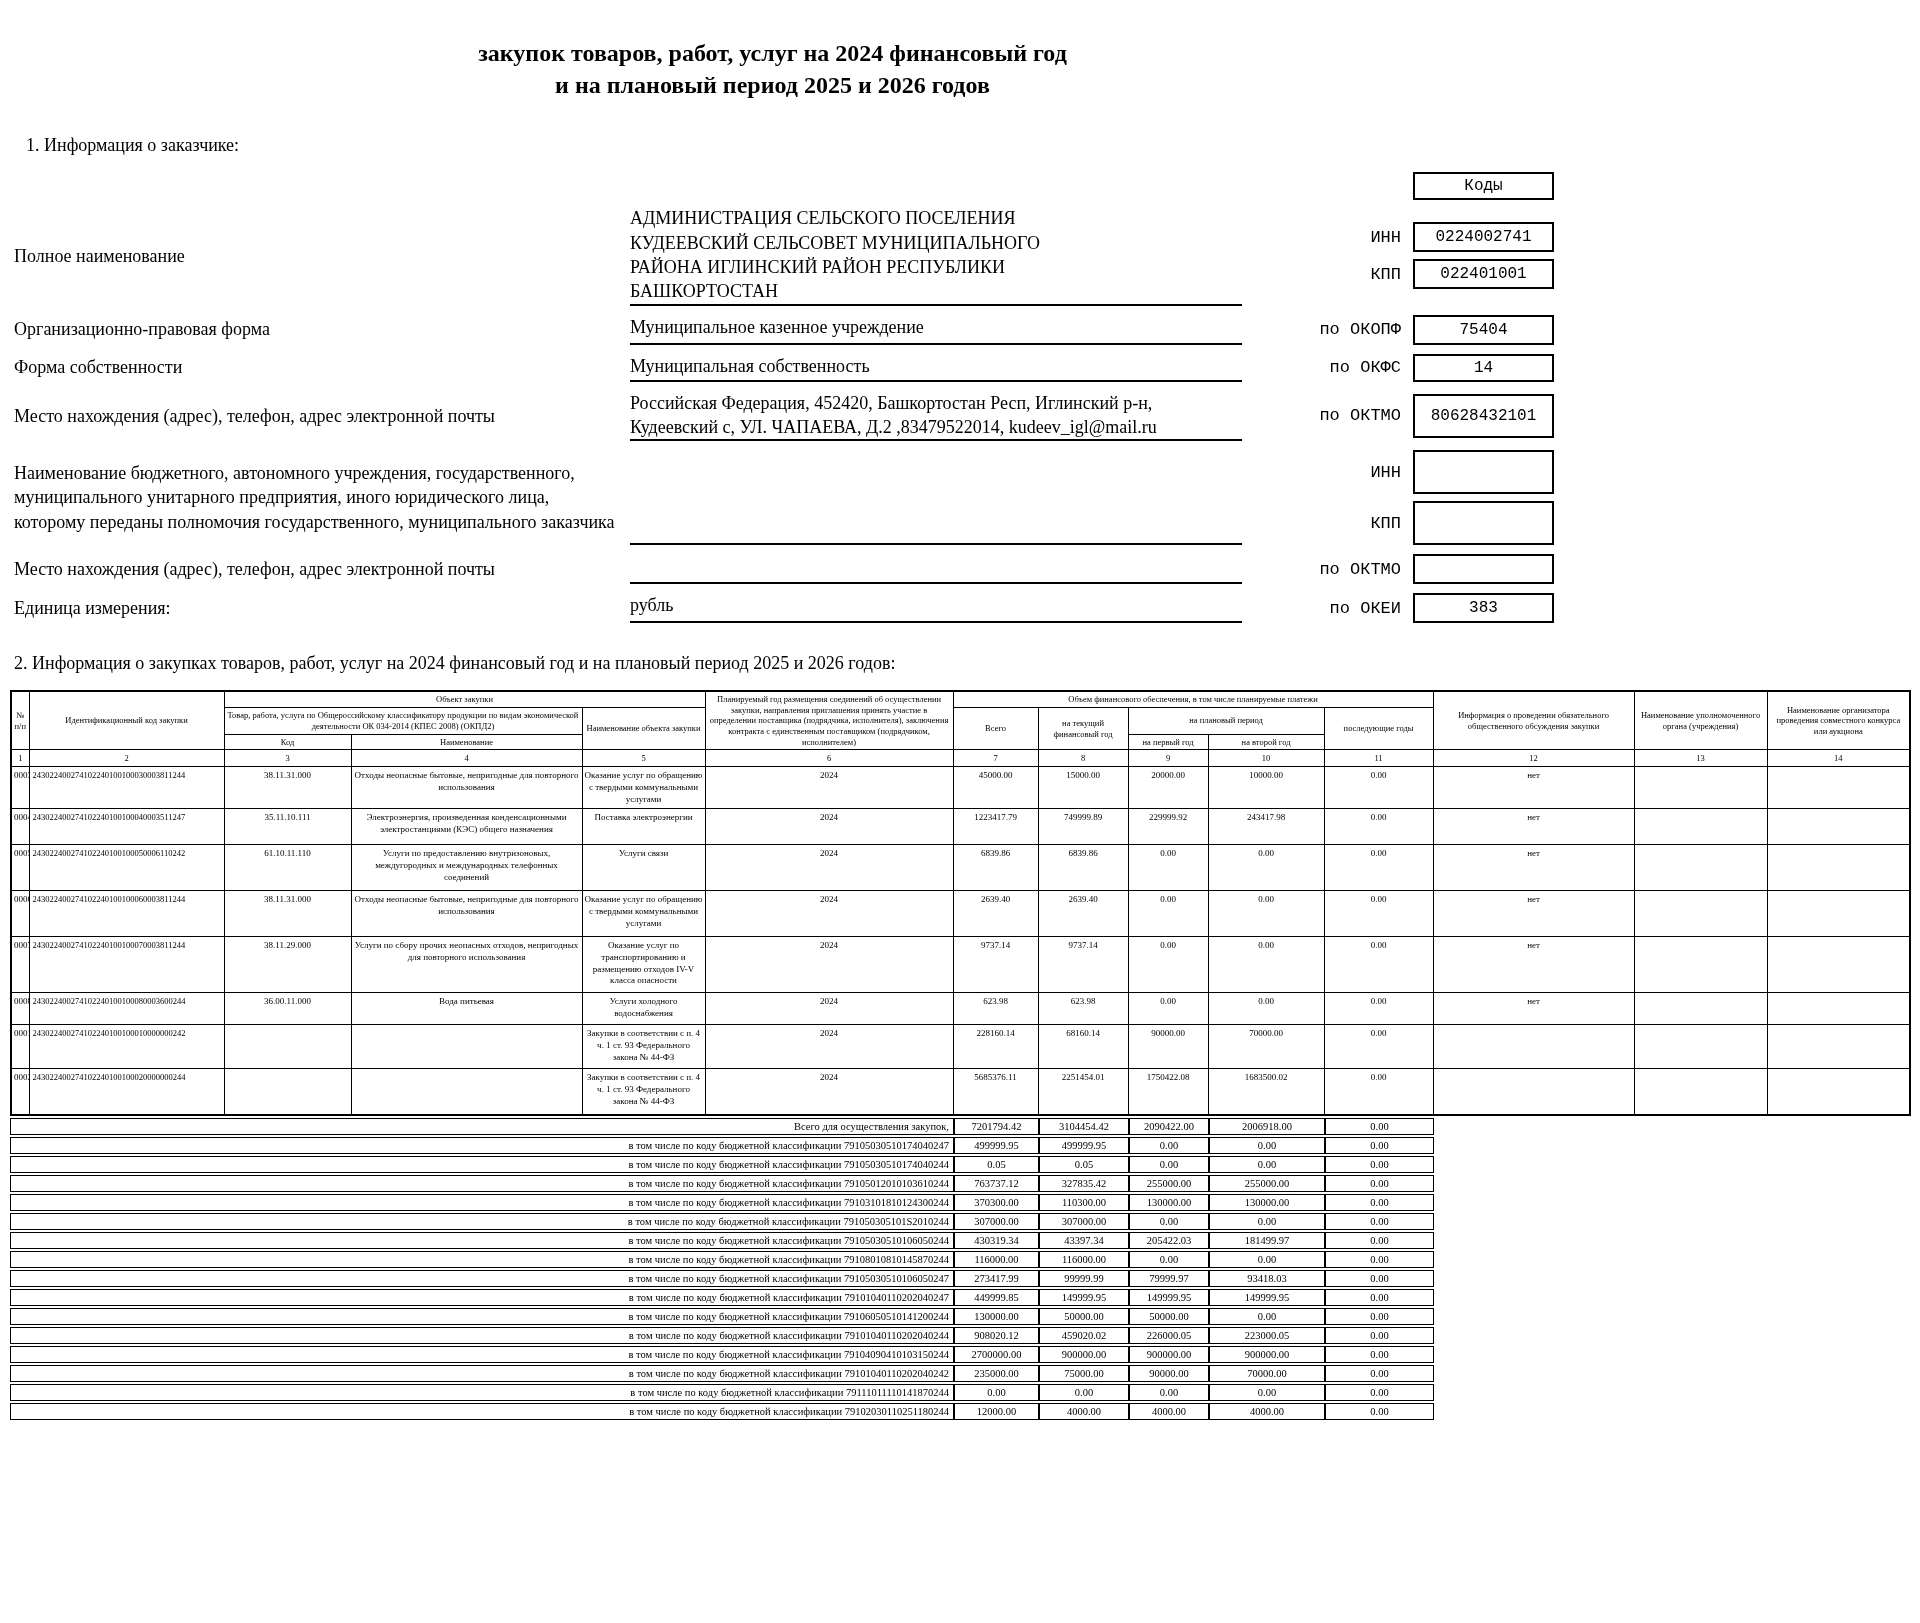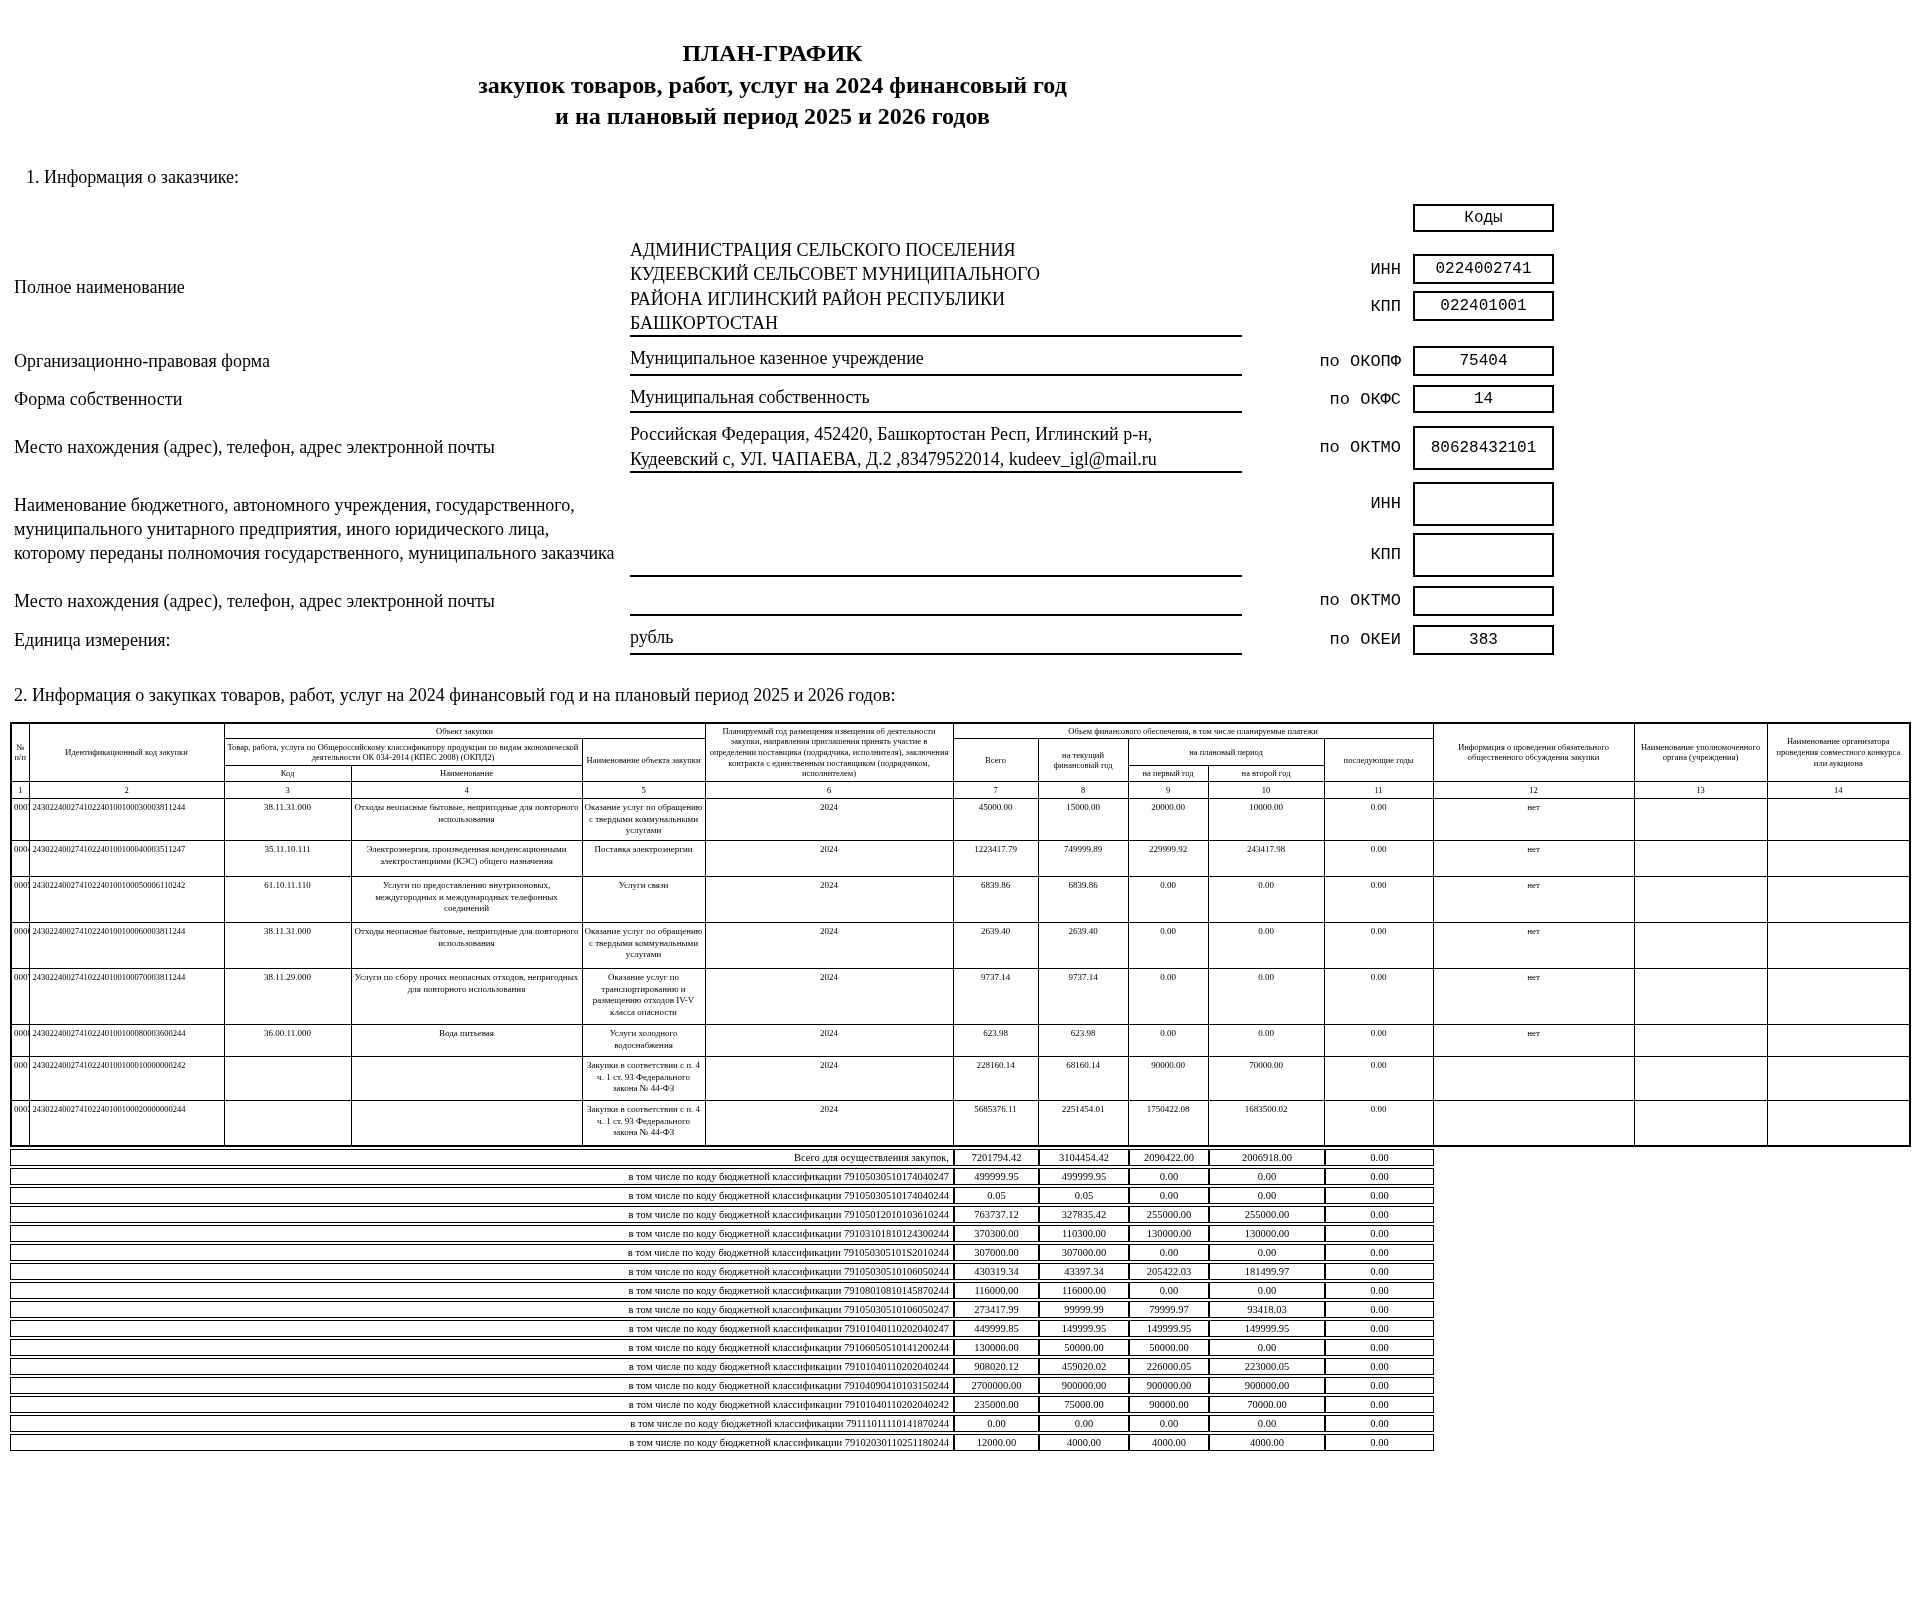--- a/index.html
+++ b/index.html
@@ -43,21 +43,20 @@
   .summary-table td{border:1px solid #000;font-size:10.5px;height:17px;box-sizing:border-box;padding:1px 4px;vertical-align:middle;}
   .sum-label{text-align:right;padding-right:8px;}
   .sum-val{text-align:center;}
 </style>
 </head>
 <body>
 
 <div class="page">
 
   <div class="title">
-    <div>ПЛАН-ГРАФИК</div>
     <div>закупок товаров, работ, услуг на 2024 финансовый год</div>
     <div>и на плановый период 2025 и 2026 годов</div>
   </div>
 
   <div class="s-heading">1. Информация о заказчике:</div>
 
   <div class="info-grid">
 
     <div class="irow" style="margin-bottom:6px;">
       <div class="ilabel"></div>
@@ -174,21 +173,21 @@
         <col style="width:109px">
         <col style="width:201px">
       <col style="width:133px">
         <col style="width:143px">
     </colgroup>
     <thead>
       <tr>
         <th rowspan="3">№ п/п</th>
         <th rowspan="3">Идентификационный код закупки</th>
         <th colspan="3">Объект закупки</th>
-        <th rowspan="3">Планируемый год размещения извещения об деятельности закупки, направления приглашения принять участие в определении поставщика (подрядчика, исполнителя), заключения контракта с единственным поставщиком (подрядчиком, исполнителем)</th>
+        <th rowspan="3">Планируемый год размещения соединений об осуществлении закупки, направления приглашения принять участие в определении поставщика (подрядчика, исполнителя), заключения контракта с единственным поставщиком (подрядчиком, исполнителем)</th>
         <th colspan="5">Объем финансового обеспечения, в том числе планируемые платежи</th>
         <th rowspan="3">Информация о проведении обязательного общественного обсуждения закупки</th>
         <th rowspan="3">Наименование уполномоченного органа (учреждения)</th>
         <th rowspan="3">Наименование организатора проведения совместного конкурса или аукциона</th>
       </tr>
       <tr>
         <th colspan="2">Товар, работа, услуга по Общероссийскому классификатору продукции по видам экономической деятельности ОК 034-2014 (КПЕС 2008) (ОКПД2)</th>
         <th rowspan="2">Наименование объекта закупки</th>
         <th rowspan="2">Всего</th>
         <th rowspan="2">на текущий финансовый год</th>

